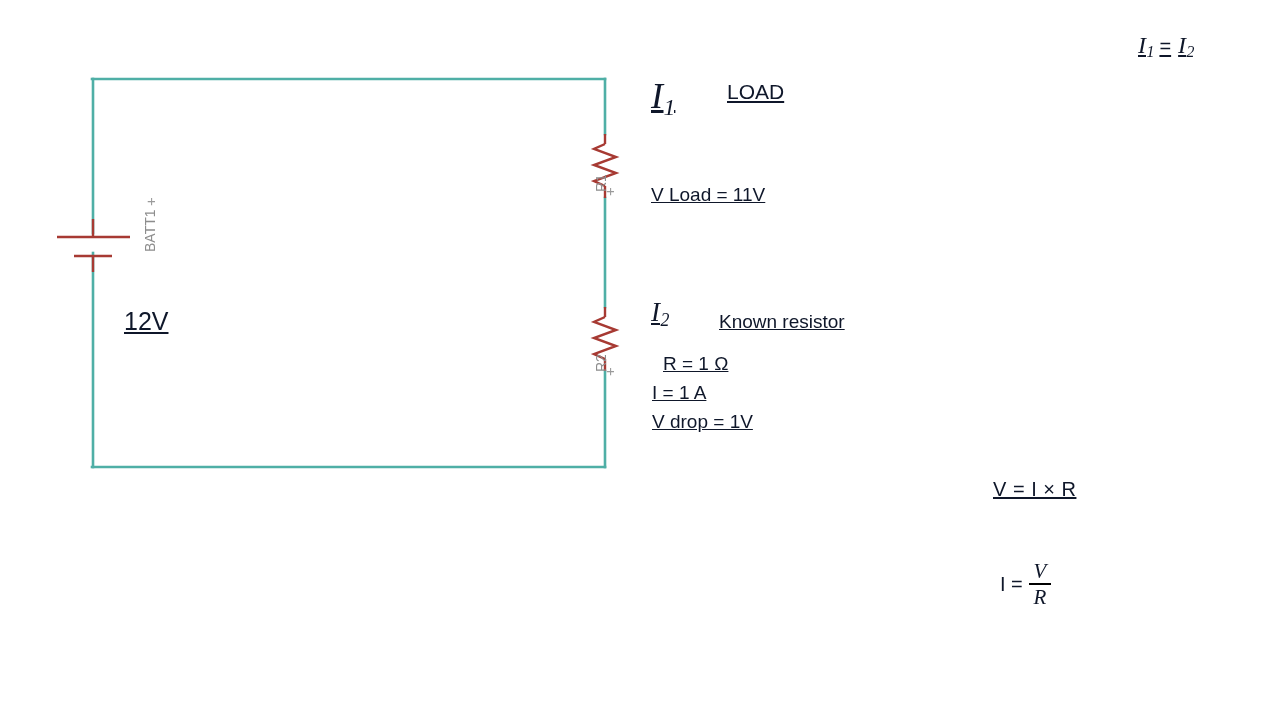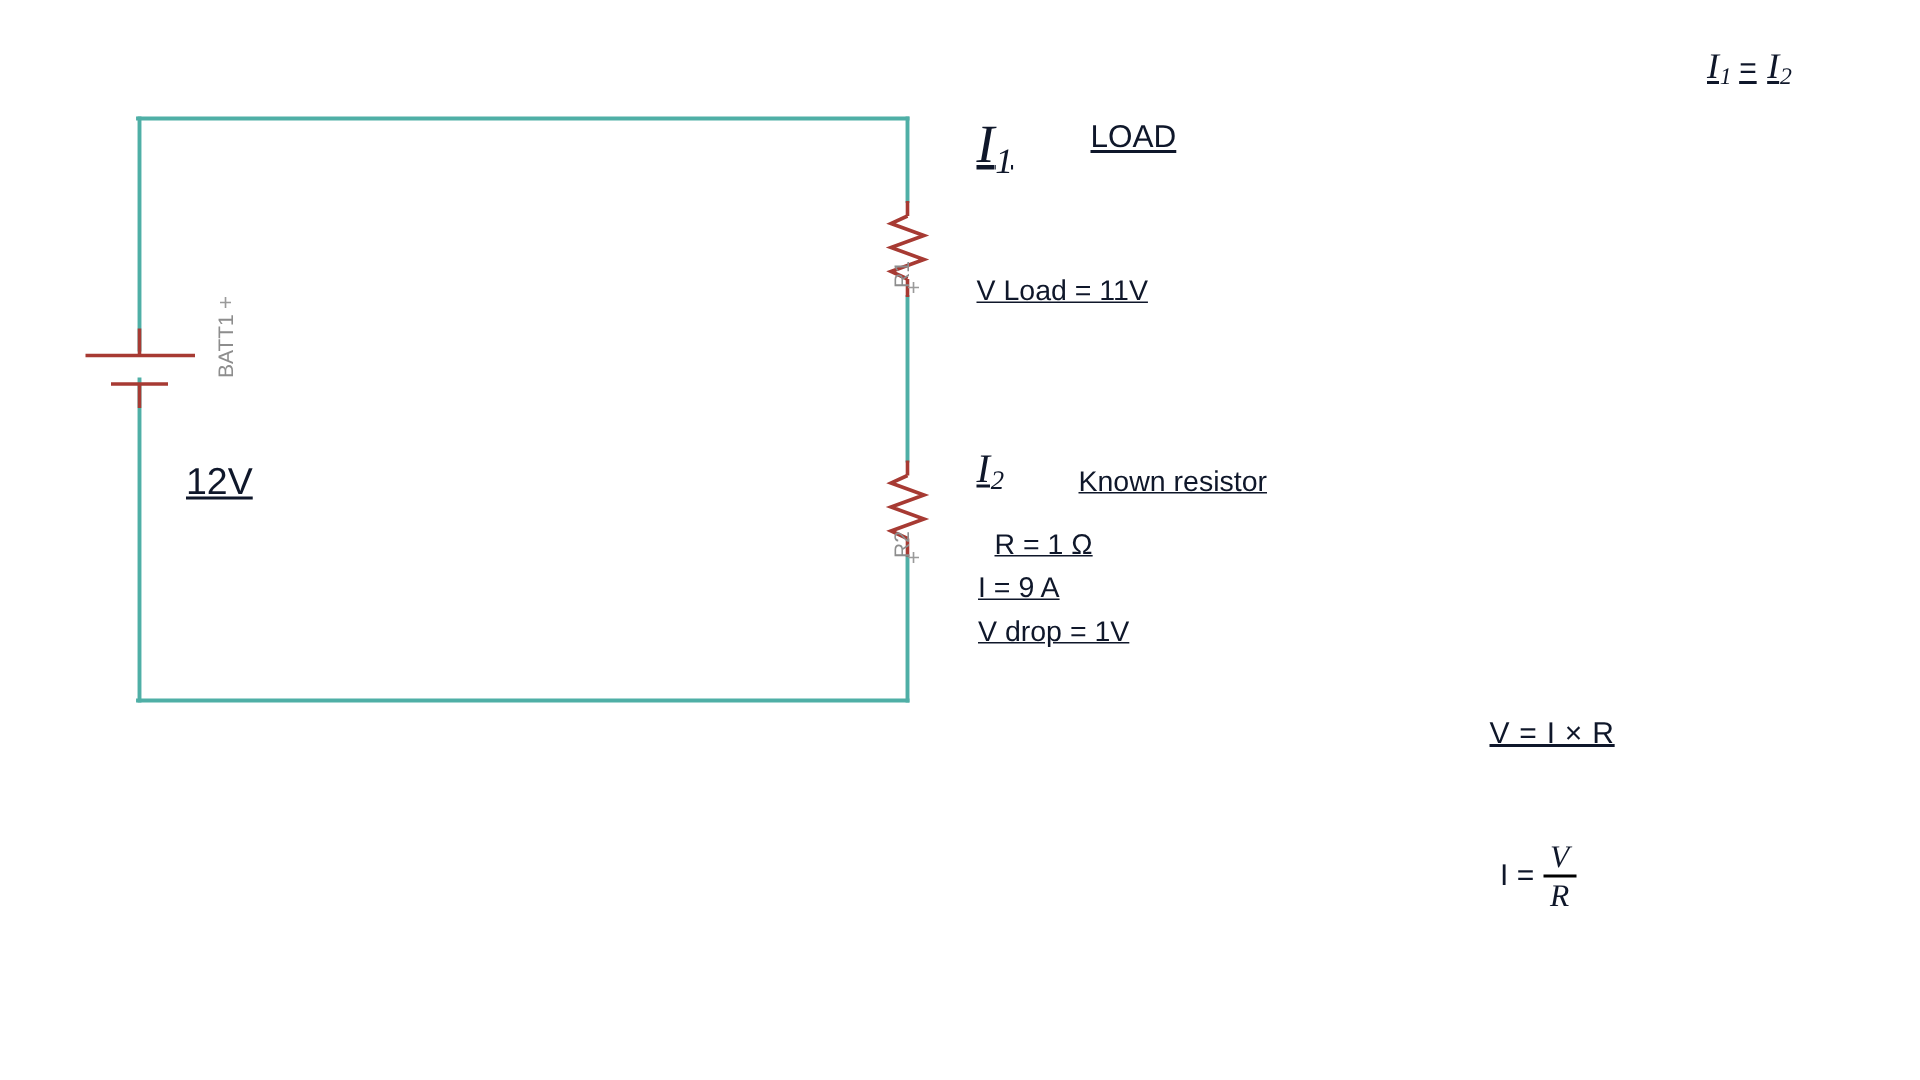--- a/index.html
+++ b/index.html
@@ -162,21 +162,21 @@
 
   <div class="txt" id="label-12v">12V</div>
 
   <div class="txt math" id="label-i1"><span>I</span><span class="sub">1</span></div>
   <div class="txt" id="label-load">LOAD</div>
   <div class="txt" id="label-vload">V Load = 11V</div>
 
   <div class="txt math" id="label-i2"><span>I</span><span class="sub">2</span></div>
   <div class="txt" id="label-known">Known resistor</div>
   <div class="txt" id="label-r">R = 1 Ω</div>
-  <div class="txt" id="label-i">I = 9 A</div>
+  <div class="txt" id="label-i">I = 1 A</div>
   <div class="txt" id="label-vdrop">V drop = 1V</div>
 
   <div class="txt math" id="eq-i1i2"><span>I</span><span class="sub">1</span><span class="eqs">=</span><span>I</span><span class="sub">2</span></div>
 
   <div class="txt" id="eq-vir">V  = I × R</div>
 
   <div class="txt" id="eq-ivr">
     <span class="frac-row">
       <span class="frac-lead">I  =</span>
       <span class="frac">

